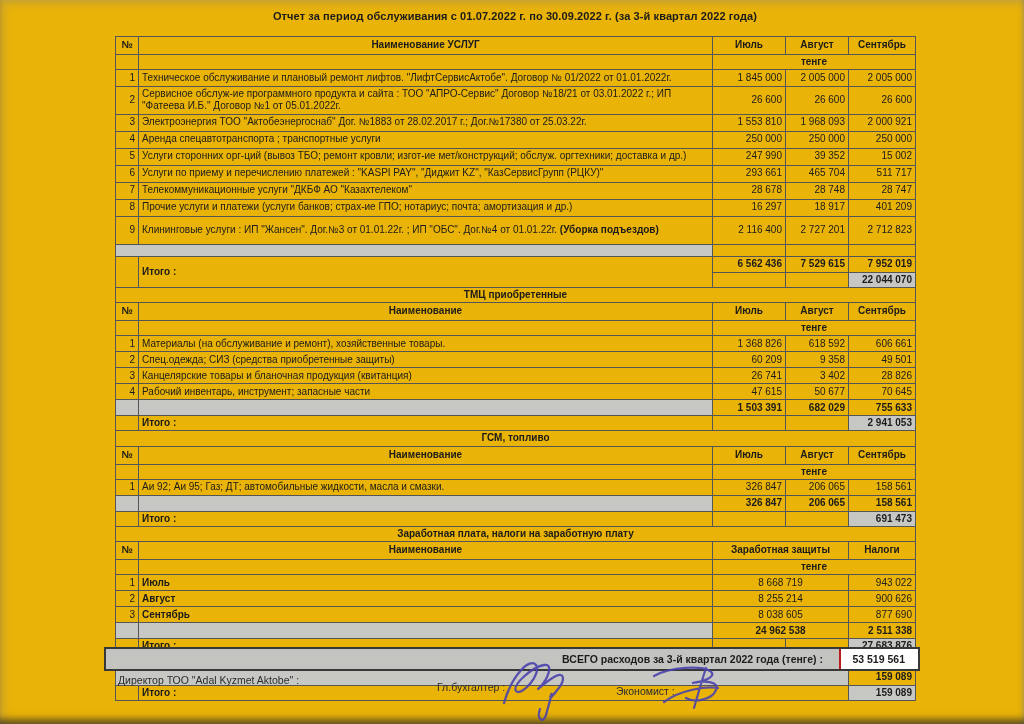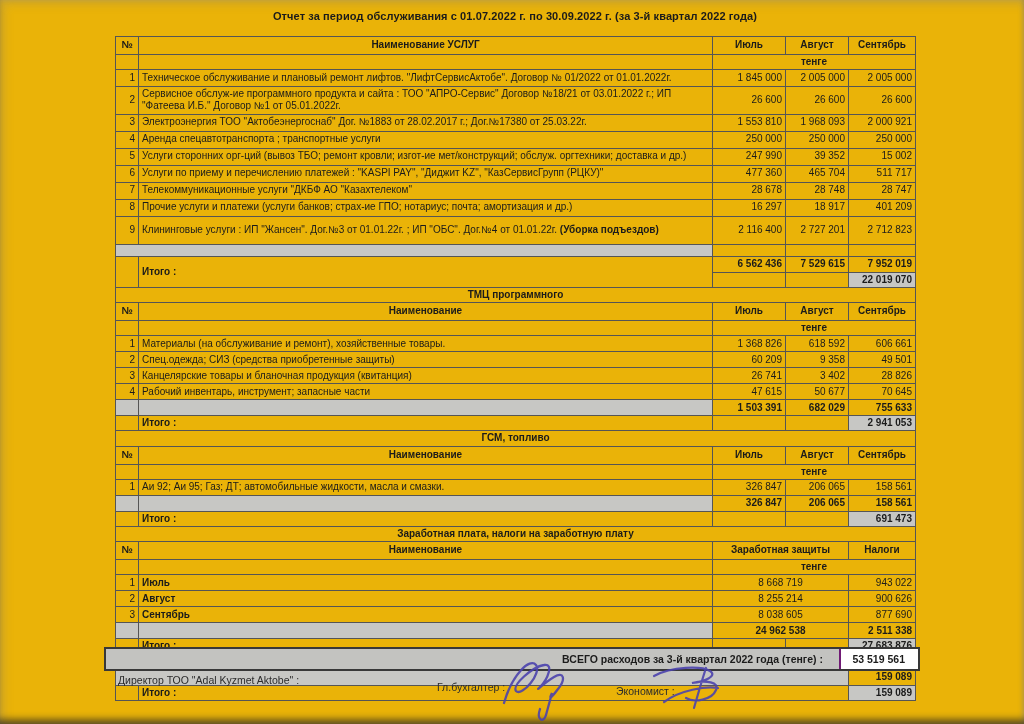--- a/index.html
+++ b/index.html
@@ -27,21 +27,21 @@
   #tmc-body td{height:13px;}
   #gsm-body td{height:13px;}
   #salary-body td{height:13px;}
   #salary-body .name{font-weight:bold;}
   .spacer td{height:9px;padding:0;}
   .tot td{height:13px;}
   .grand td{height:10px;padding:0 3px;}
   .vsego{position:absolute;top:647px;left:104px;width:812px;height:20px;border:2px solid #383838;
          display:flex;font-weight:bold;font-size:10.5px;background:#fff;}
   .vsego-label{flex:1;background:#c3c3c0;display:flex;align-items:center;justify-content:flex-end;
-               padding-right:16px;border-right:2px solid #701a75;}
+               padding-right:16px;border-right:2px solid #b91c1c;}
   .vsego-value{width:64px;display:flex;align-items:center;justify-content:flex-end;padding-right:13px;}
   .sign-label{position:absolute;font-size:10.5px;color:#2c2c2c;}
   .sig{position:absolute;}
 </style>
 </head>
 <body>
 
 <div class="page">
 
   <div class="doc-title">Отчет за период обслуживания с 01.07.2022 г. по 30.09.2022 г. (за 3-й квартал 2022 года)</div>
@@ -101,21 +101,21 @@
         <tr>
           <td class="num">5</td>
           <td class="name">Услуги сторонних орг-ций (вывоз ТБО; ремонт кровли; изгот-ие мет/конструкций; обслуж. оргтехники; доставка и др.)</td>
           <td class="val">247 990</td>
           <td class="val">39 352</td>
           <td class="val">15 002</td>
         </tr>
         <tr>
           <td class="num">6</td>
           <td class="name">Услуги по приему и перечислению платежей : "KASPI PAY", "Диджит KZ", "КазСервисГрупп (РЦКУ)"</td>
-          <td class="val">477 360</td>
+          <td class="val">293 661</td>
           <td class="val">465 704</td>
           <td class="val">511 717</td>
         </tr>
         <tr>
           <td class="num">7</td>
           <td class="name">Телекоммуникационные услуги "ДКБФ АО "Казахтелеком"</td>
           <td class="val">28 678</td>
           <td class="val">28 748</td>
           <td class="val">28 747</td>
         </tr>
@@ -144,25 +144,25 @@
     <tr class="tot">
       <td class="num" rowspan="2"></td>
       <td class="name b" rowspan="2">Итого :</td>
       <td class="val b">6 562 436</td>
       <td class="val b">7 529 615</td>
       <td class="val b">7 952 019</td>
     </tr>
     <tr class="grand">
       <td></td>
       <td></td>
-      <td class="val b gray">22 019 070</td>
+      <td class="val b gray">22 044 070</td>
     </tr>
 
     <tr class="sect">
-      <td colspan="5">ТМЦ программного</td>
+      <td colspan="5">ТМЦ приобретенные</td>
     </tr>
     <tr class="hdr">
       <td class="center">№</td>
       <td>Наименование</td>
       <td>Июль</td>
       <td>Август</td>
       <td>Сентябрь</td>
     </tr>
     <tr class="cur">
       <td></td>

